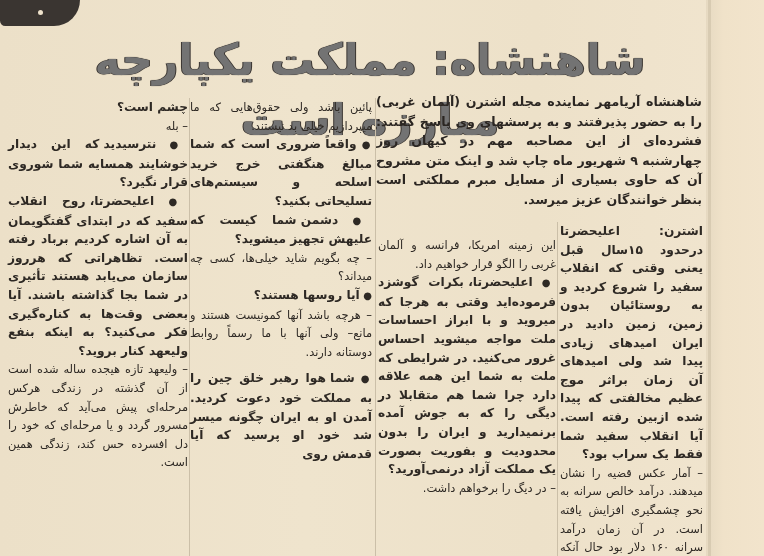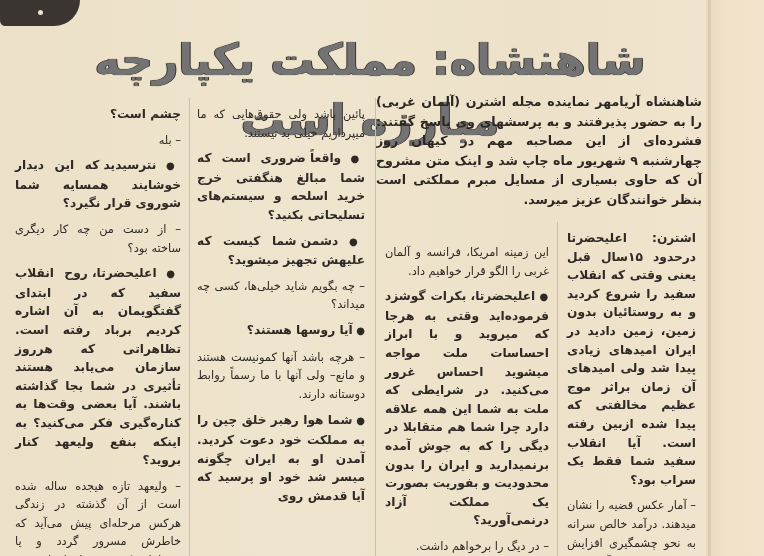--- a/index.html
+++ b/index.html
@@ -35,21 +35,21 @@
     direction:rtl; text-align:center;
     font-family:"DejaVu Sans", sans-serif; font-weight:900;
     font-size:44px; line-height:60px; color:#737373;
     letter-spacing:-1px;
     text-shadow:0 0 1px #3c3733, 1px 0 0 #3c3733, -1px 0 0 #3c3733;
   }
   .col {
     position:absolute; direction:rtl; text-align:justify;
     font-size:12.2px; line-height:18.6px; color:#2e2924;
   }
-  .col p { margin:7px; }
+  .col p { margin:0; }
   .bold { font-weight:bold; }
   .q::before { content:"\25CF\00a0"; font-size:10px; }
   .lead {
     position:absolute; left:376px; top:92px; width:326px;
     direction:rtl; text-align:justify;
     font-weight:bold; font-size:12.6px; line-height:19.5px; color:#2b2622;
   }
   .col1 { left:560px; top:222px; width:143px; }
   .col2 { left:378px; top:236px; width:178px; }
   .col3 { left:190px; top:98px; width:182px; }
@@ -96,16 +96,15 @@
   <p class="ans">– چه بگویم شاید خیلی‌ها، کسی چه میداند؟</p>
   <p class="bold q">آیا روسها هستند؟</p>
   <p class="ans" style="margin-bottom:8px;">– هرچه باشد آنها کمونیست هستند و مانع– ولی آنها با ما رسماً روابط دوستانه دارند.</p>
   <p class="bold q">شما هوا رهبر خلق چین را به مملکت خود دعوت کردید. آمدن او به ایران چگونه میسر شد خود او پرسید که آیا قدمش روی</p>
 </div>
 
 <div class="col col4">
   <p class="bold">چشم است؟</p>
   <p class="ans">– بله</p>
   <p class="bold q">نترسیدید که این دیدار خوشایند همسایه شما شوروی قرار نگیرد؟</p>
-  <p class="ans">– از دست من چه کار دیگری ساخته بود؟</p>
   <p class="bold q">اعلیحضرتا، روح انقلاب سفید که در ابتدای گفتگویمان به آن اشاره کردیم برباد رفته است. تظاهراتی که هرروز سازمان می‌یابد هستند تأثیری در شما بجا گذاشته باشند. آیا بعضی وقت‌ها به کناره‌گیری فکر می‌کنید؟ به اینکه بنفع ولیعهد کنار بروید؟</p>
   <p class="ans">– ولیعهد تازه هیجده ساله شده است از آن گذشته در زندگی هرکس مرحله‌ای پیش می‌آید که خاطرش مسرور گردد و یا مرحله‌ای که خود را دل افسرده حس کند، زندگی همین است.</p>
 </div>
 
 </body></html>

